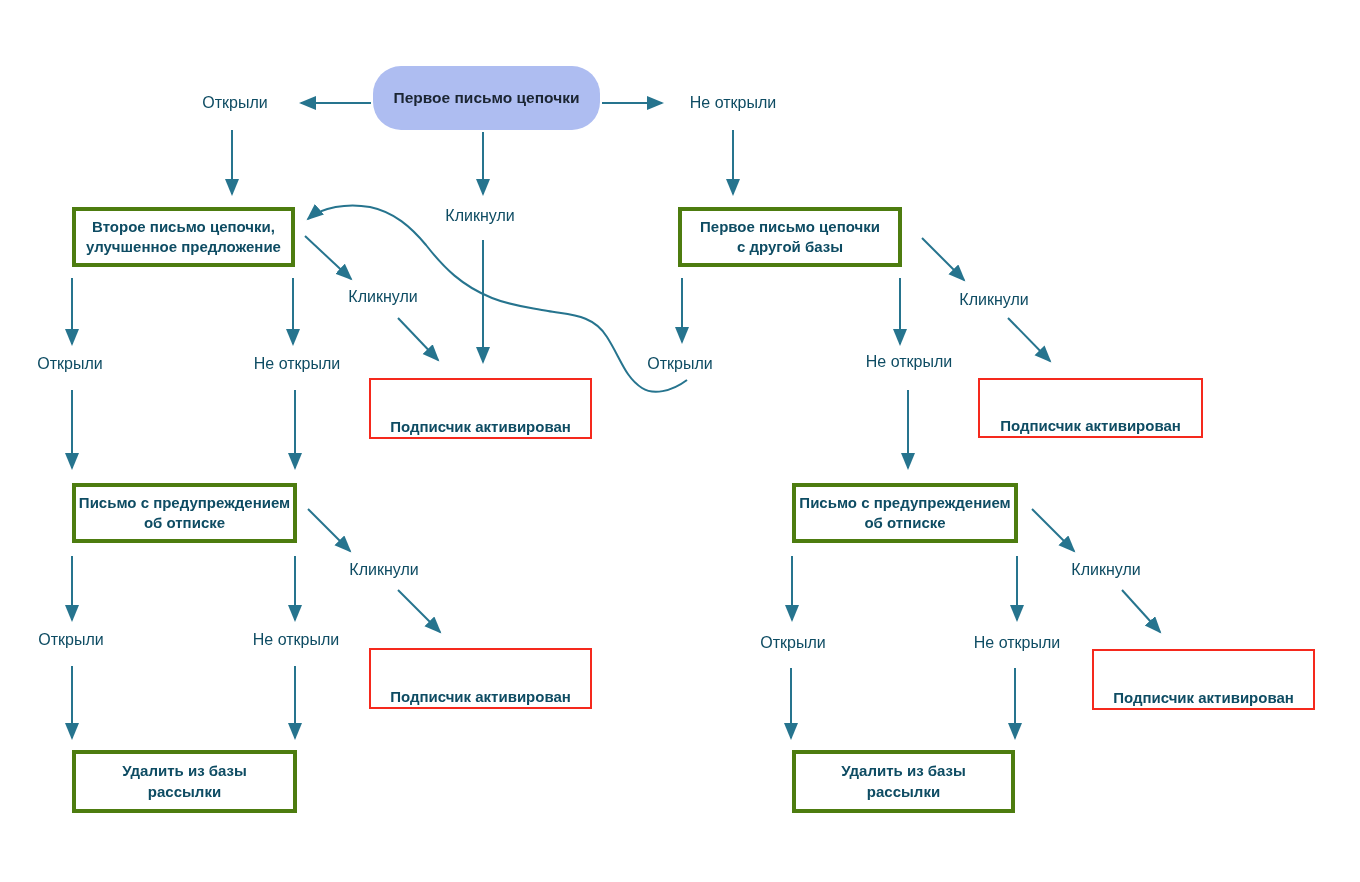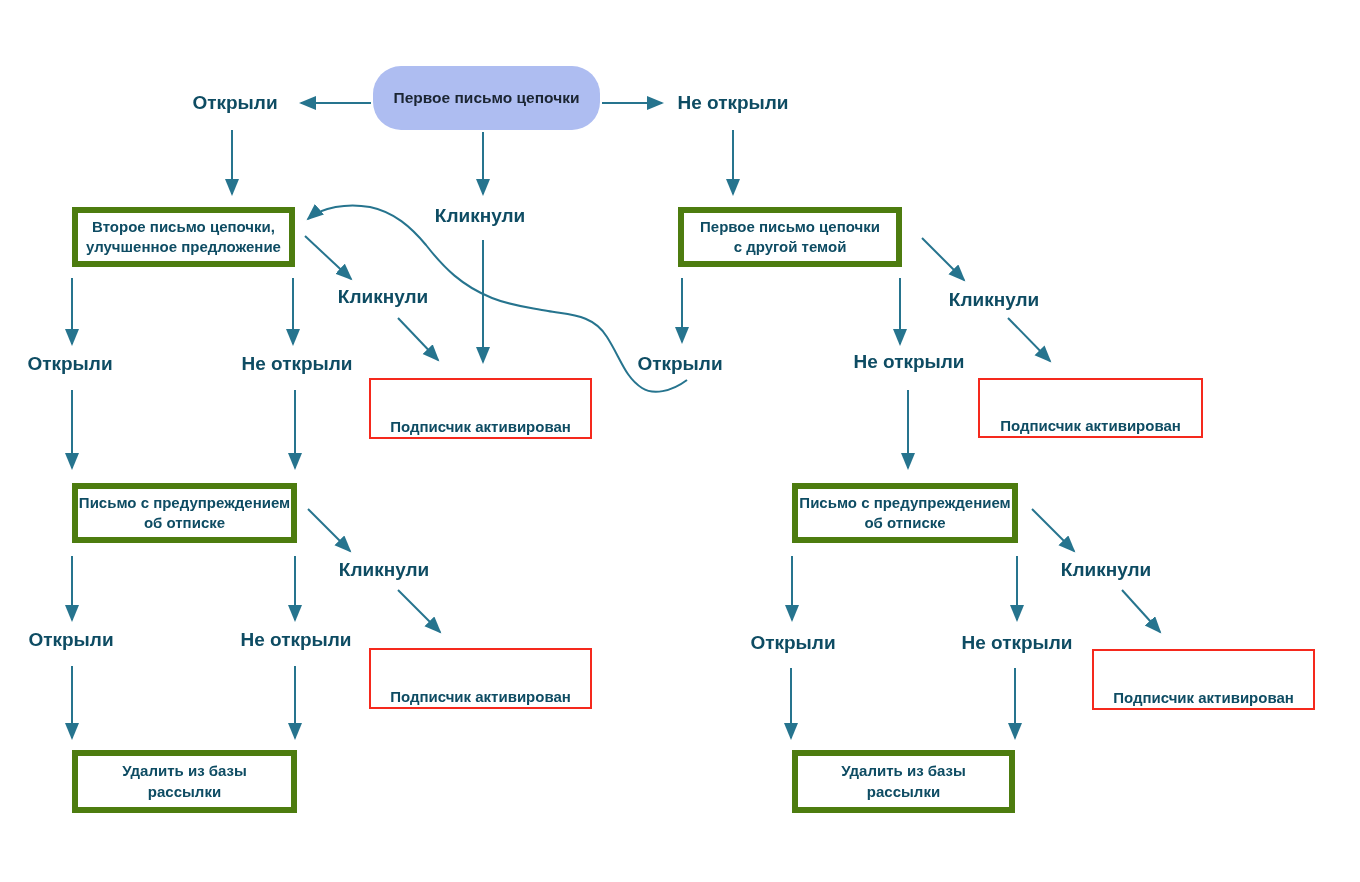--- a/index.html
+++ b/index.html
@@ -4,25 +4,25 @@
 <style>
   html,body{margin:0;padding:0;background:#ffffff;}
   .canvas{
     position:relative;width:1360px;height:882px;background:#ffffff;
     font-family:"Liberation Sans","DejaVu Sans",sans-serif;overflow:hidden;
   }
   .connectors{position:absolute;left:0;top:0;width:1360px;height:882px;}
   .edge{stroke:#26748e;stroke-width:2;fill:none;}
   .lbl{
     position:absolute;transform:translate(-50%,-50%);
-    white-space:nowrap;font-weight:700;font-size:19px;color:#0e4c63;
+    white-space:nowrap;font-weight:400;font-size:16px;color:#0e4c63;
   }
   .node{
     position:absolute;box-sizing:border-box;background:#ffffff;
-    border:6px solid #4d7c0f;display:flex;flex-direction:column;
+    border:4px solid #4d7c0f;display:flex;flex-direction:column;
     align-items:center;justify-content:center;text-align:center;
     font-weight:700;font-size:15px;line-height:1.35;color:#0e4c63;
   }
   .node-alert{border:2.5px solid #f5291d;justify-content:flex-end;}
   .node-start{
     border:none;background:#aebdf1;border-radius:28px;color:#1b2532;
     font-size:15.5px;
   }
   .node div{pointer-events:none;}
 </style>
@@ -83,21 +83,21 @@
   <div class="lbl" style="left:235px;top:103px;">Открыли</div>
   <div class="lbl" style="left:733px;top:103px;">Не открыли</div>
   <div class="lbl" style="left:480px;top:216px;">Кликнули</div>
 
   <div class="node" style="left:72px;top:207px;width:223px;height:60px;">
     <div>Второе письмо цепочки,</div>
     <div>улучшенное предложение</div>
   </div>
   <div class="node" style="left:678px;top:207px;width:224px;height:60px;">
     <div>Первое письмо цепочки</div>
-    <div>с другой темой</div>
+    <div>с другой базы</div>
   </div>
 
   <div class="lbl" style="left:383px;top:297px;">Кликнули</div>
   <div class="lbl" style="left:994px;top:300px;">Кликнули</div>
   <div class="lbl" style="left:70px;top:364px;">Открыли</div>
   <div class="lbl" style="left:297px;top:364px;">Не открыли</div>
   <div class="lbl" style="left:680px;top:364px;">Открыли</div>
   <div class="lbl" style="left:909px;top:362px;">Не открыли</div>
 
   <div class="node node-alert" style="left:369px;top:378px;width:223px;height:61px;">

